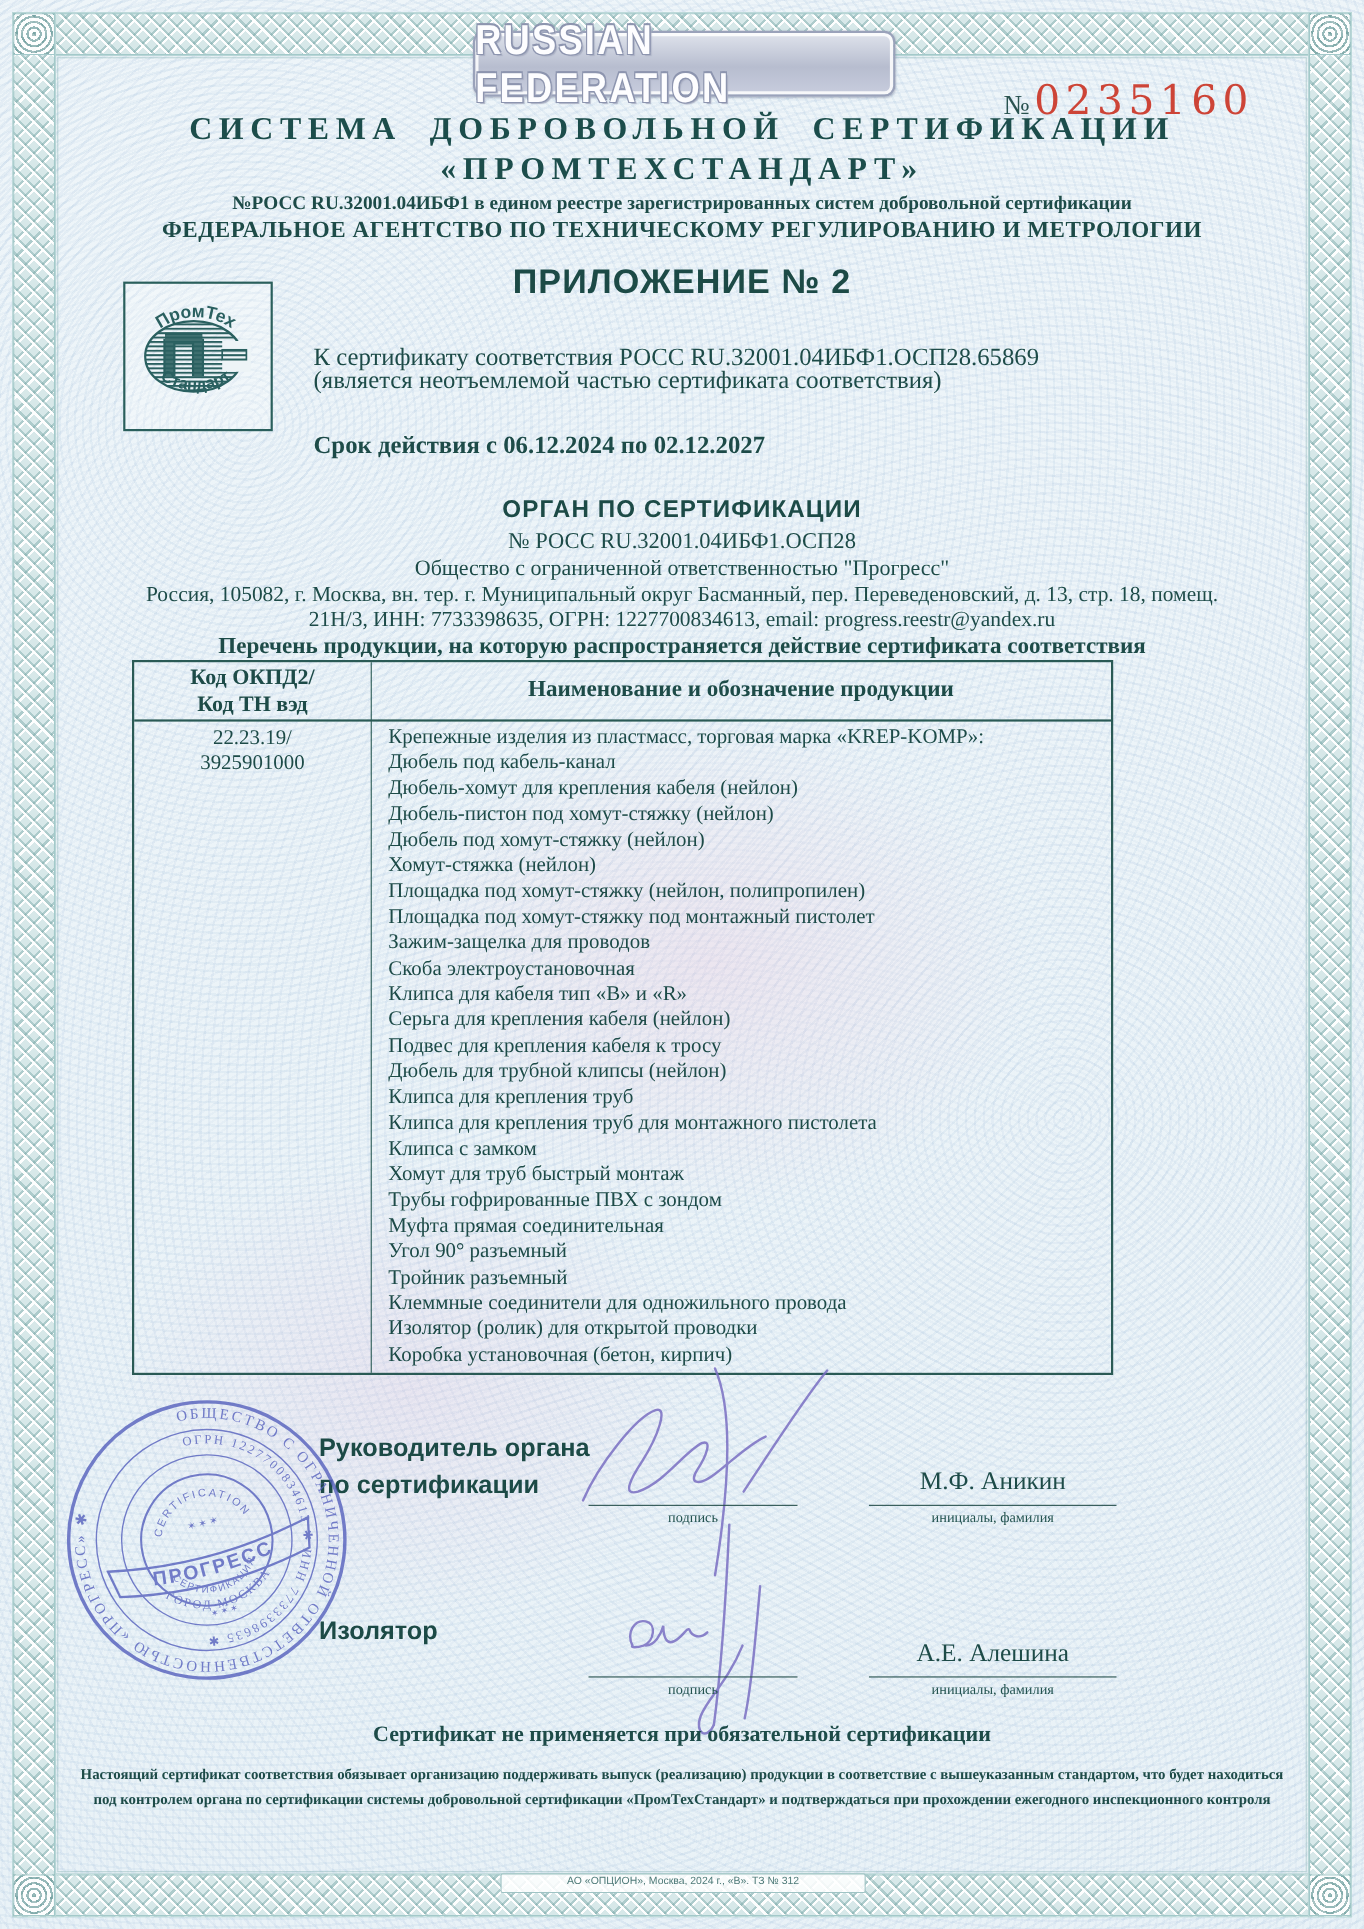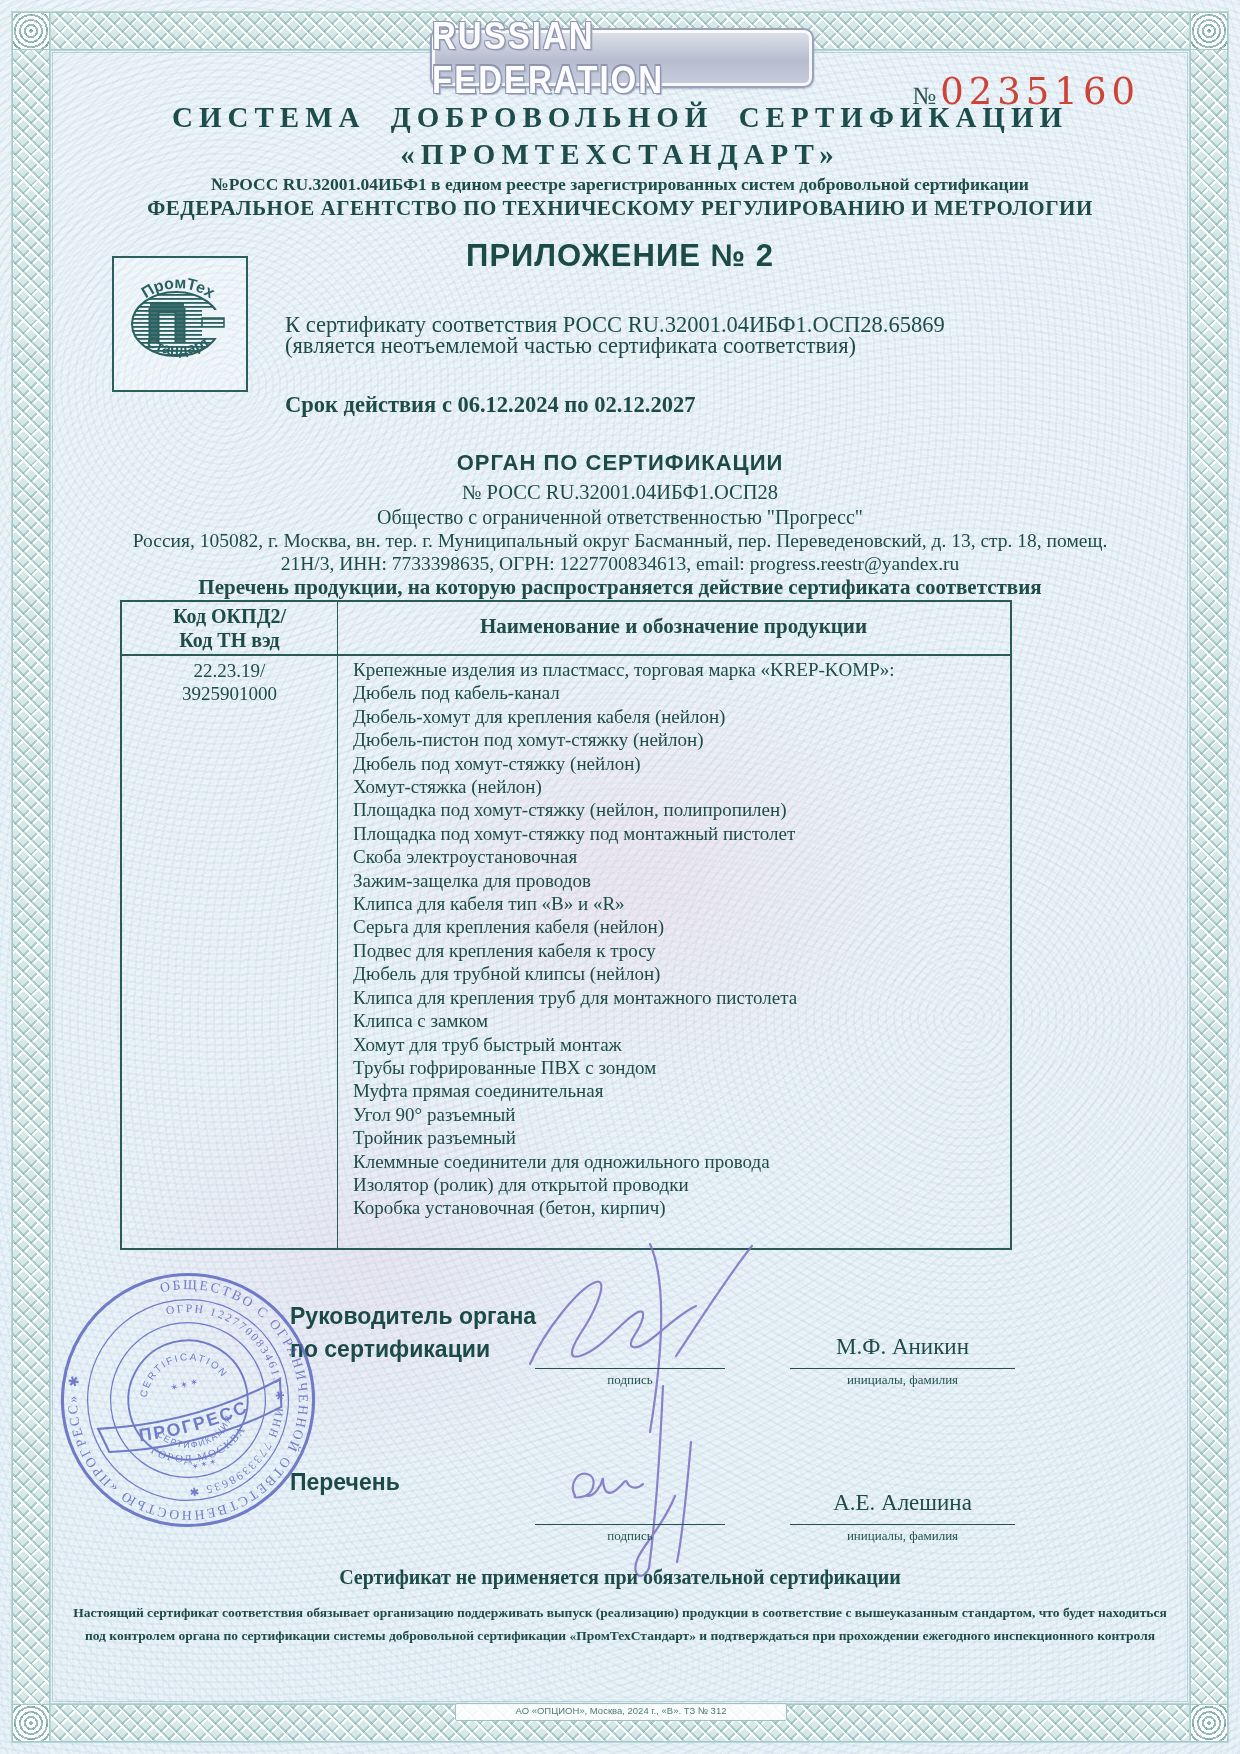--- a/index.html
+++ b/index.html
@@ -176,26 +176,27 @@
     </div>
     <div class="products">
         <div class="product-line">Крепежные изделия из пластмасс, торговая марка «KREP-KOMP»:</div>
         <div class="product-line">Дюбель под кабель-канал</div>
         <div class="product-line">Дюбель-хомут для крепления кабеля (нейлон)</div>
         <div class="product-line">Дюбель-пистон под хомут-стяжку (нейлон)</div>
         <div class="product-line">Дюбель под хомут-стяжку (нейлон)</div>
         <div class="product-line">Хомут-стяжка (нейлон)</div>
         <div class="product-line">Площадка под хомут-стяжку (нейлон, полипропилен)</div>
         <div class="product-line">Площадка под хомут-стяжку под монтажный пистолет</div>
+        <div class="product-line">Зажим-защелка для проводов</div>
         <div class="product-line">Скоба электроустановочная</div>
-        <div class="product-line">Зажим-защелка для проводов</div>
         <div class="product-line">Клипса для кабеля тип «B» и «R»</div>
         <div class="product-line">Серьга для крепления кабеля (нейлон)</div>
         <div class="product-line">Подвес для крепления кабеля к тросу</div>
         <div class="product-line">Дюбель для трубной клипсы (нейлон)</div>
+        <div class="product-line">Клипса для крепления труб</div>
         <div class="product-line">Клипса для крепления труб для монтажного пистолета</div>
         <div class="product-line">Клипса с замком</div>
         <div class="product-line">Хомут для труб быстрый монтаж</div>
         <div class="product-line">Трубы гофрированные ПВХ с зондом</div>
         <div class="product-line">Муфта прямая соединительная</div>
         <div class="product-line">Угол 90° разъемный</div>
         <div class="product-line">Тройник разъемный</div>
         <div class="product-line">Клеммные соединители для одножильного провода</div>
         <div class="product-line">Изолятор (ролик) для открытой проводки</div>
         <div class="product-line">Коробка установочная (бетон, кирпич)</div>
@@ -212,21 +213,21 @@
       <path d="M176,120 C200,84 232,34 252,10"></path>
       <path d="M150,8 C166,44 164,110 150,196"></path>
     </g>
   </svg>
   <div class="sline sl1a"></div>
   <div class="slabel lb1a">подпись</div>
   <div class="signame nm1">М.Ф. Аникин</div>
   <div class="sline sl1b"></div>
   <div class="slabel lb1b">инициалы, фамилия</div>
 
-  <div class="sigrole role2">Перечень</div>
+  <div class="sigrole role2">Изолятор</div>
   <svg class="sigimg sg2" viewBox="0 0 200 200">
     <g fill="none" stroke="#7a6fc2" stroke-width="2.2" stroke-linecap="round" opacity="0.85">
       <path d="M30,118 C24,106 32,94 42,96 C52,98 50,114 40,118 C34,120 28,120 30,118 M42,118 C50,118 56,108 58,100 C58,108 60,118 68,114 C76,110 80,100 82,104 C84,110 92,112 98,106"></path>
       <path d="M118,8 C116,52 112,130 104,190"></path>
       <path d="M104,190 C98,204 86,198 92,182 C98,166 116,152 130,118"></path>
       <path d="M146,64 C142,110 138,156 132,184"></path>
     </g>
   </svg>
   <div class="sline sl2a"></div>
   <div class="slabel lb2a">подпись</div>

